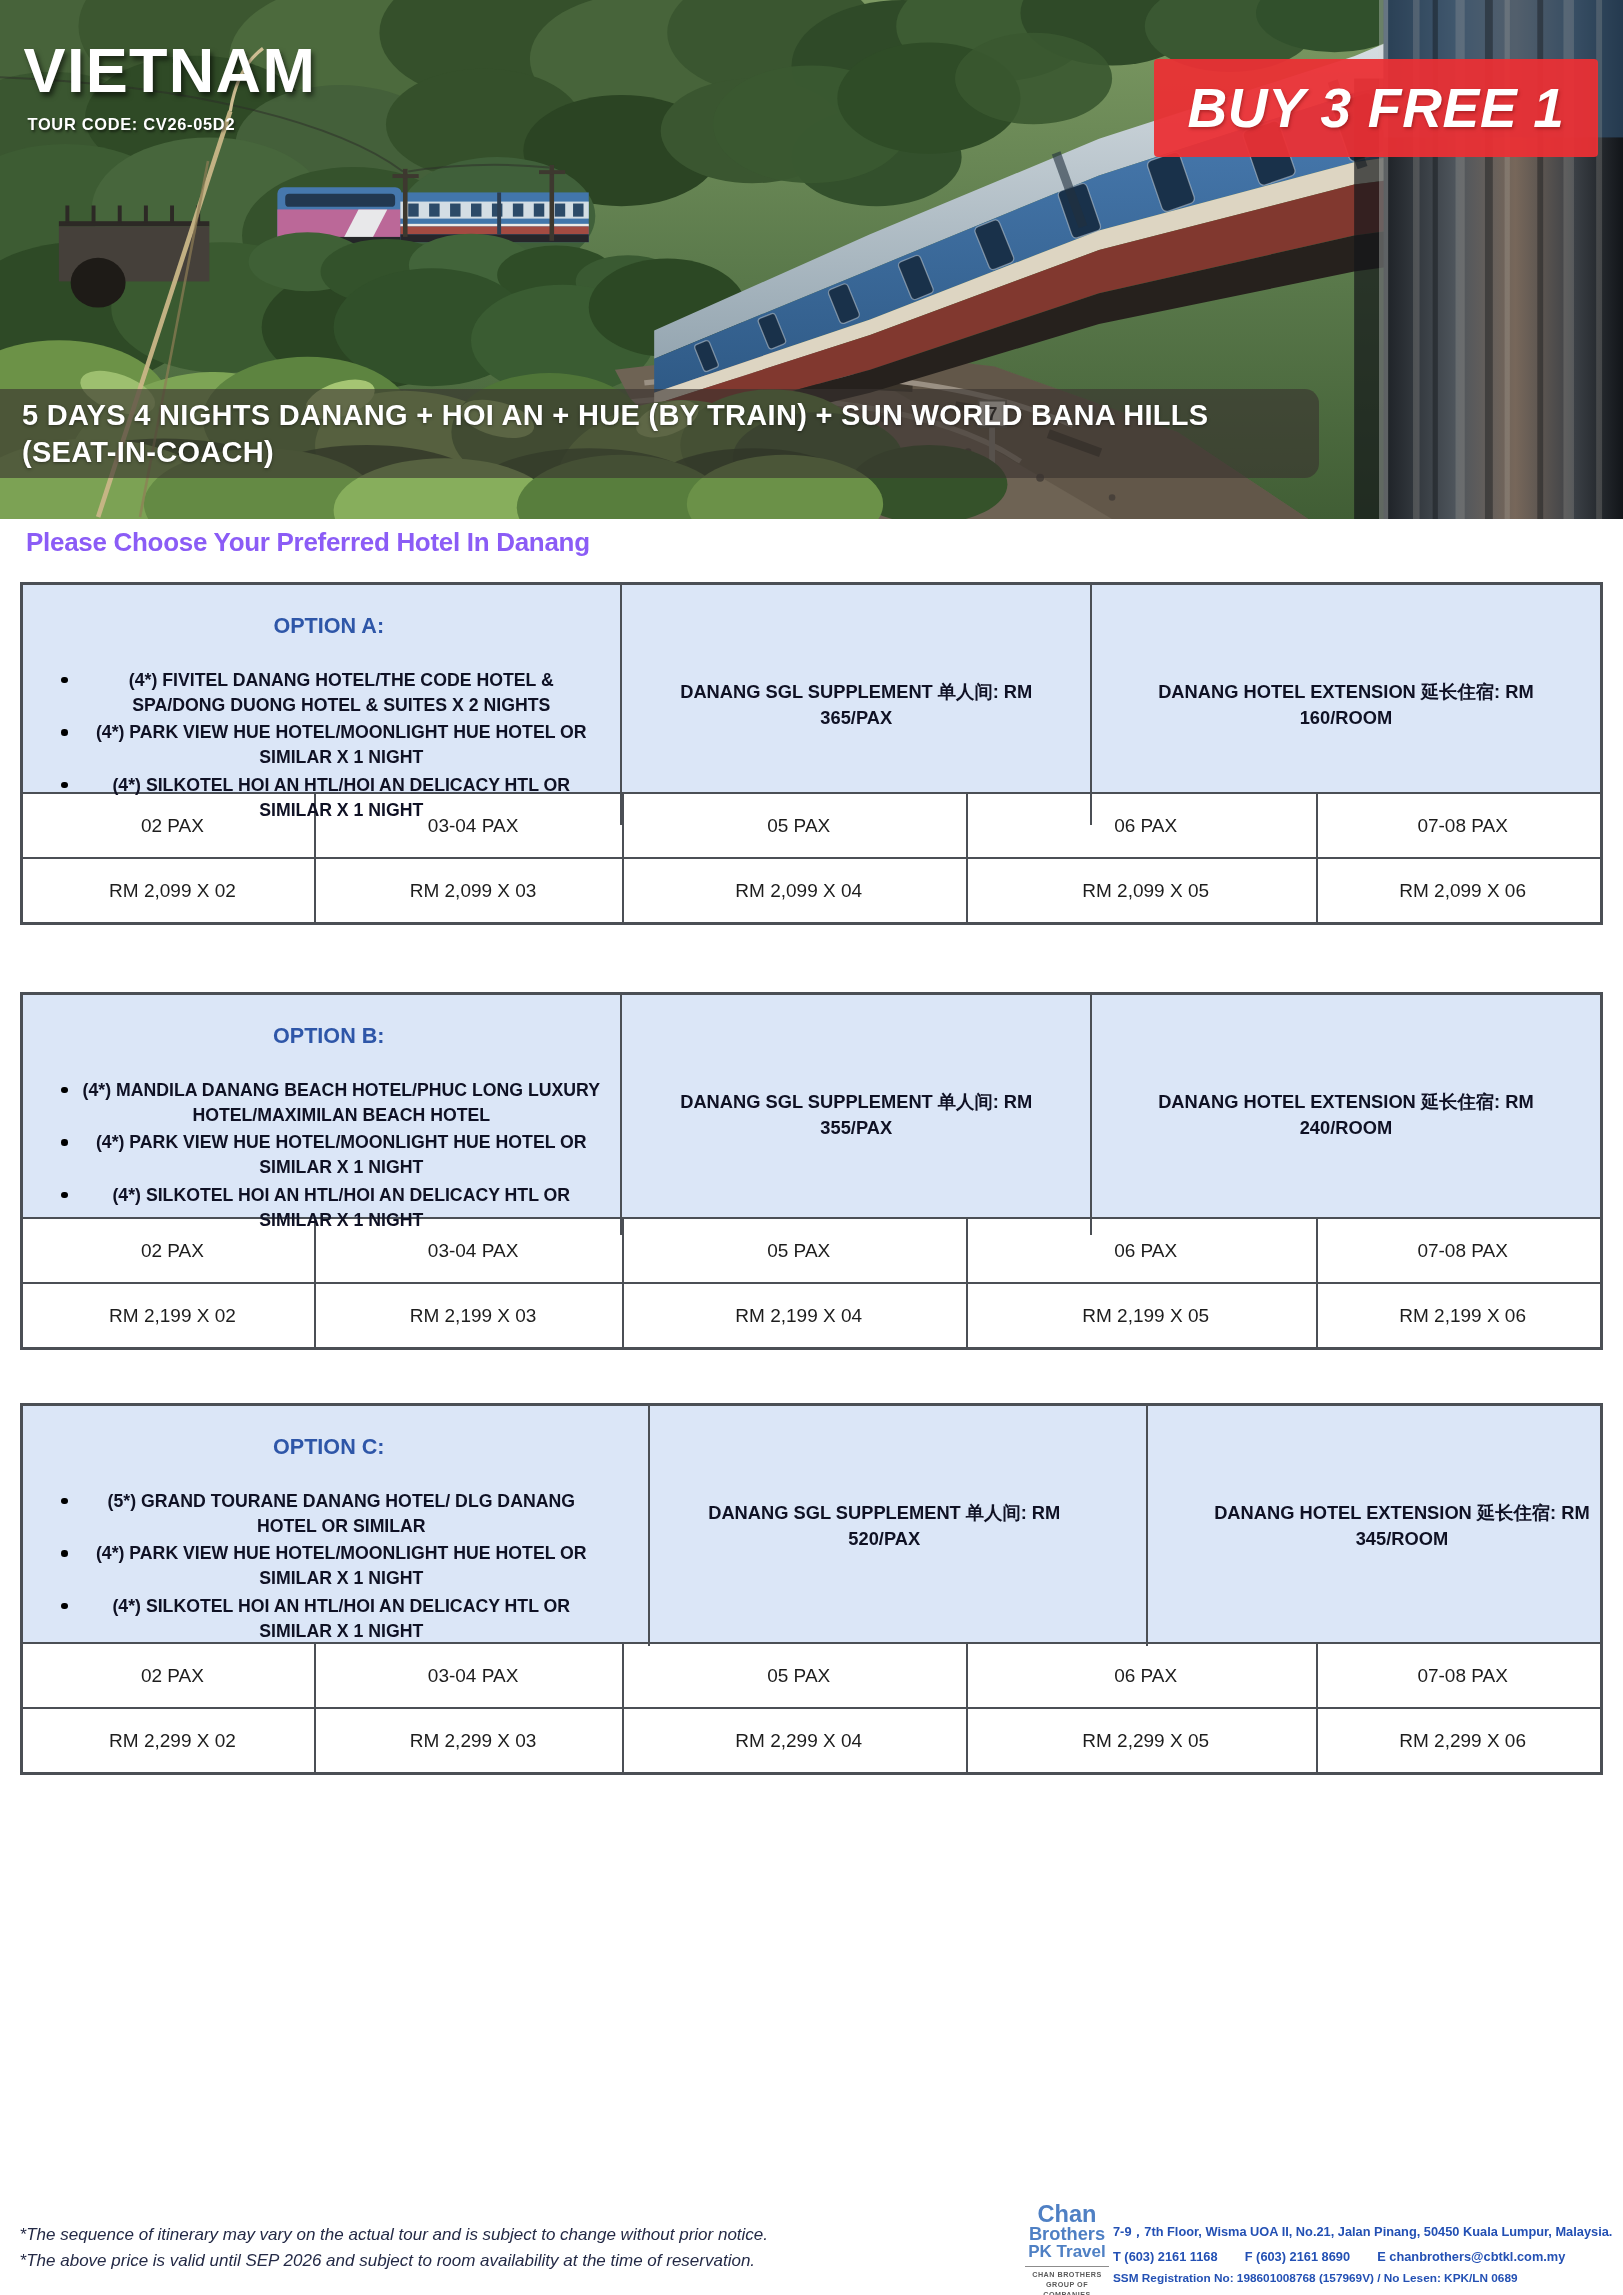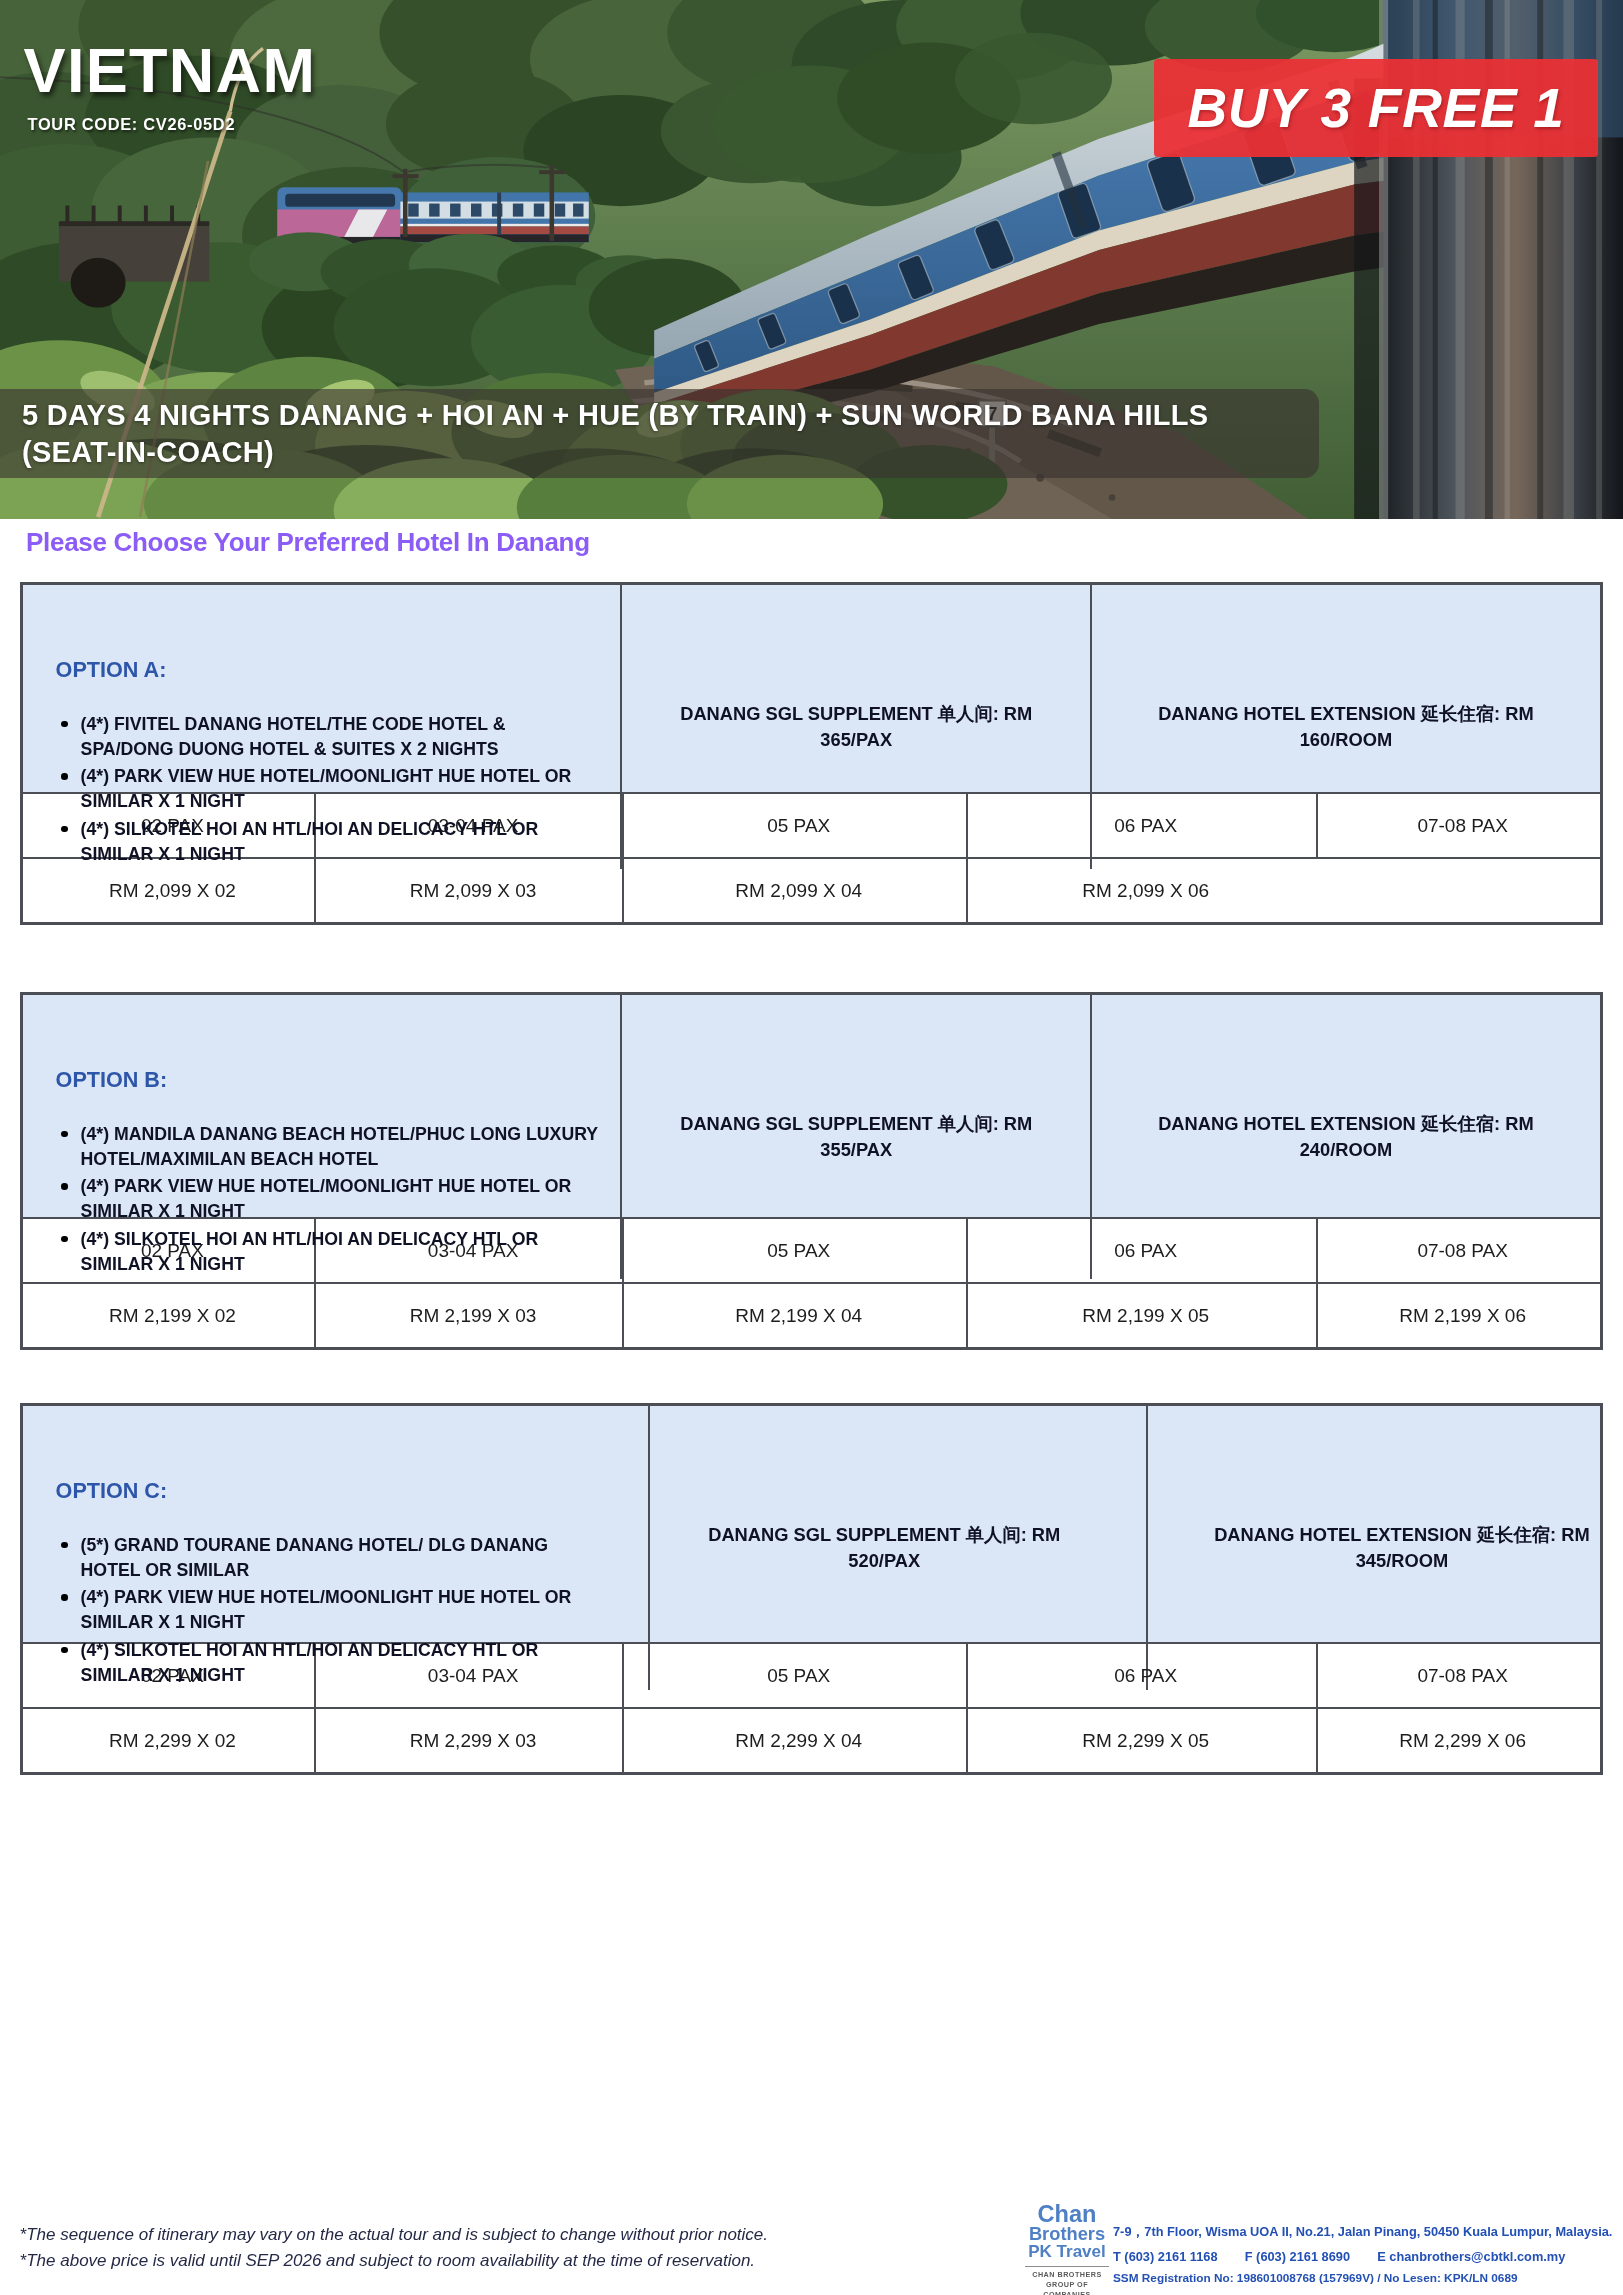--- a/index.html
+++ b/index.html
@@ -38,21 +38,21 @@
            letter-spacing:-0.3px;}
 
   
   .tbl{position:absolute;left:19.6px;width:1583px;border:3.3px solid #4b4f55;box-sizing:border-box;background:#ffffff;}
   .row{display:grid;box-sizing:border-box;}
   .row-top{grid-template-columns:37.9% 29.8% 32.3%;background:#dbe6f7;}
   .row-five{grid-template-columns:18.5% 19.5% 21.8% 22.2% 18%;background:#ffffff;}
   .row + .row{border-top:2.6px solid #4b4f55;}
   .cell{box-sizing:border-box;display:flex;align-items:center;justify-content:center;text-align:center;}
   .cell + .cell{border-left:2.6px solid #4b4f55;}
-  .hotel-cell{display:block;padding:27.5px 18.3px 0 33px;text-align:left;margin-top:44px;}
+  .hotel-cell{display:block;padding:27.5px 18.3px 0 33px;text-align:center;}
   .opt-label{color:#2e56a8;font-size:21.6px;font-weight:700;margin:0 0 29px 0;}
   ul.hotels{list-style:none;margin:0;padding:0;}
   ul.hotels li{position:relative;padding-left:25px;font-size:17.7px;font-weight:700;
                line-height:25px;color:#0f1124;margin-bottom:2.6px;}
   ul.hotels li::before{content:"";position:absolute;left:5.9px;top:9.2px;width:6.5px;height:6.5px;
                        border-radius:50%;background:#000;}
   .supp-cell{font-size:18.3px;font-weight:700;color:#0f1124;padding:16px 26px;line-height:26px;}
   .pax-cell{font-size:19px;font-weight:400;color:#1d1d1d;padding-left:8px;}
   .tA{top:582px;}  .tA .row-top{height:207px;} .tA .row-five{height:65px;}
   .tB{top:992px;} .tB .row-top{height:222px;} .tB .row-five{height:65px;}
@@ -326,20 +326,21 @@
       <div class="cell pax-cell">02 PAX</div>
       <div class="cell pax-cell">03-04 PAX</div>
       <div class="cell pax-cell">05 PAX</div>
       <div class="cell pax-cell">06 PAX</div>
       <div class="cell pax-cell">07-08 PAX</div>
     </div>
     <div class="row row-five">
       <div class="cell pax-cell">RM 2,099 X 02</div>
       <div class="cell pax-cell">RM 2,099 X 03</div>
       <div class="cell pax-cell">RM 2,099 X 04</div>
+      <div class="cell pax-cell">RM 2,099 X 05</div>
       <div class="cell pax-cell">RM 2,099 X 06</div>
     </div>
   </div>
 
   <div class="tbl tB">
     <div class="row row-top">
       <div class="cell hotel-cell">
         <div class="opt-label">OPTION B:</div>
         <ul class="hotels">
           <li>(4*) MANDILA DANANG BEACH HOTEL/PHUC LONG LUXURY HOTEL/MAXIMILAN BEACH HOTEL</li>

